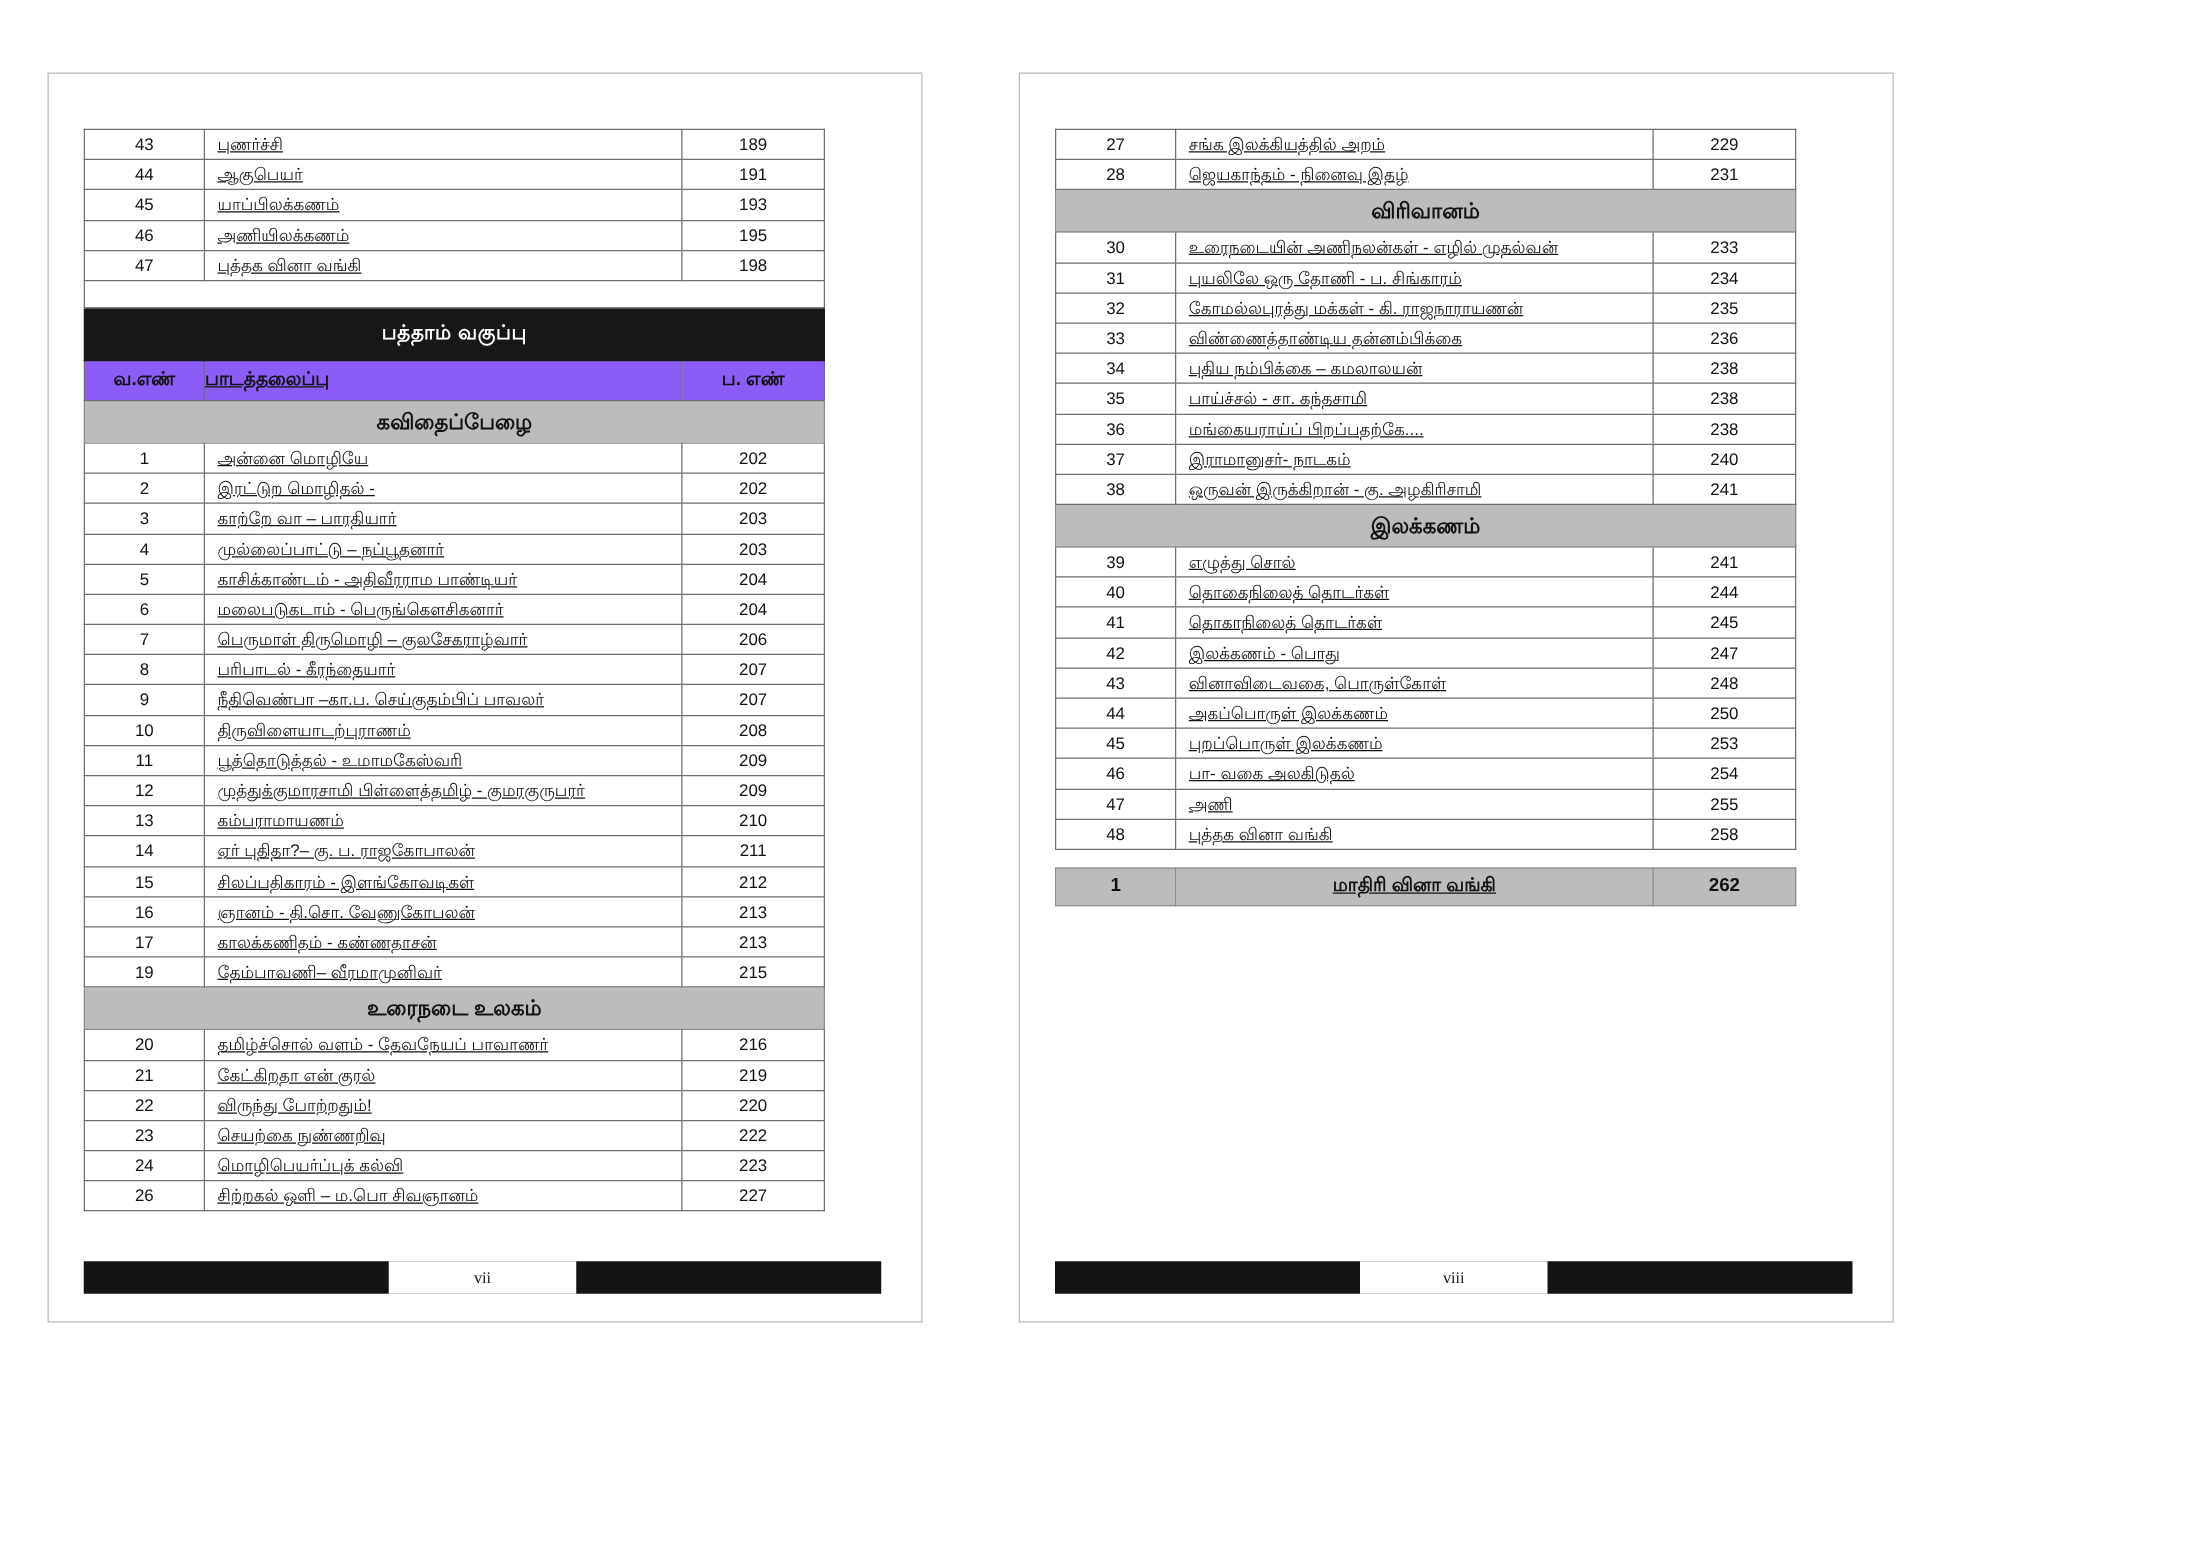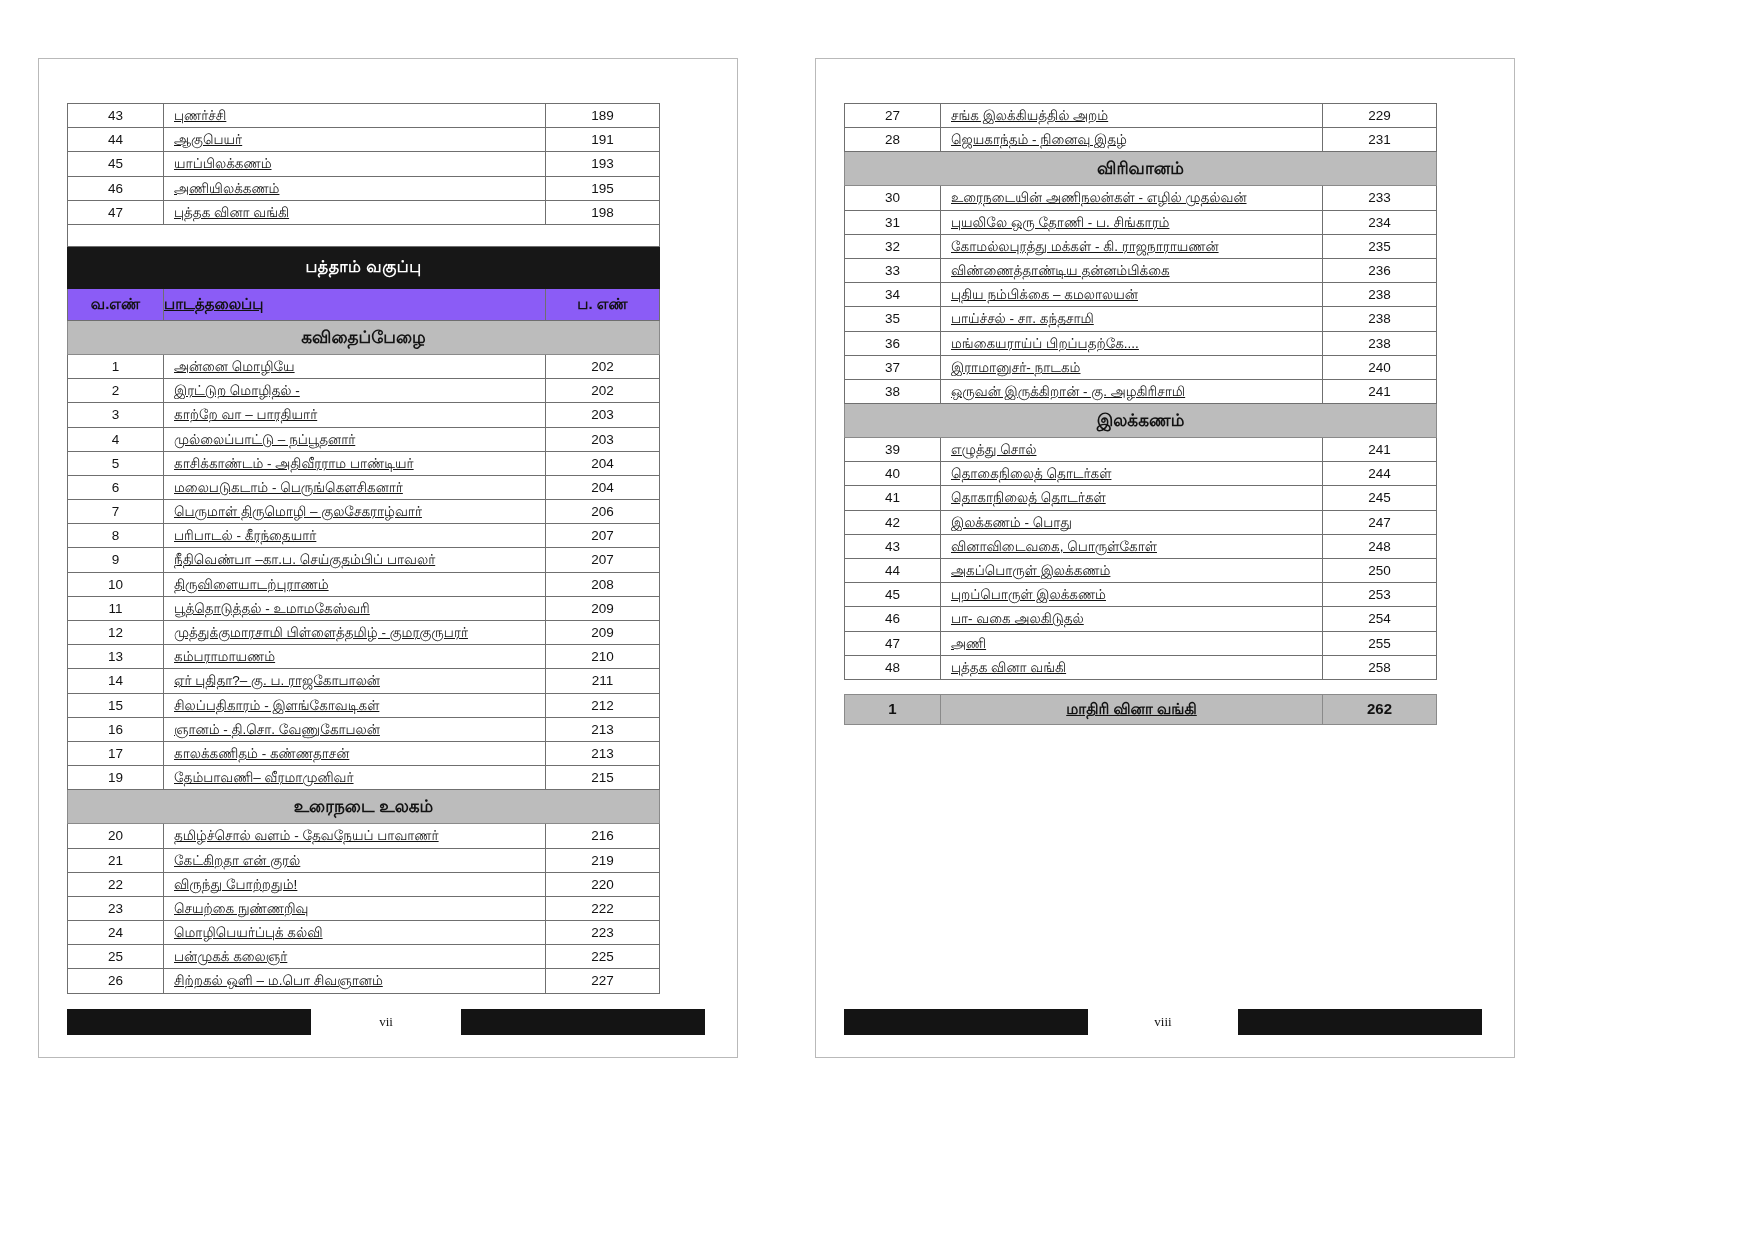--- a/index.html
+++ b/index.html
@@ -293,25 +293,20 @@
               <td class="c-num">23</td>
               <td class="c-title">செயற்கை  நுண்ணறிவு</td>
               <td class="c-page">222</td>
             </tr>
             <tr>
               <td class="c-num">24</td>
               <td class="c-title">மொழிபெயர்ப்புக்  கல்வி</td>
               <td class="c-page">223</td>
             </tr>
             <tr>
-              <td class="c-num">25</td>
-              <td class="c-title">பன்முகக்  கலைஞர்</td>
-              <td class="c-page">225</td>
-            </tr>
-            <tr>
               <td class="c-num">26</td>
               <td class="c-title">சிற்றகல்  ஒளி  –  ம.பொ  சிவஞானம்</td>
               <td class="c-page">227</td>
             </tr>
           </tbody>
       </table>
 
     </div>
     <div class="footer-bar">
       <div class="folio">vii</div>

